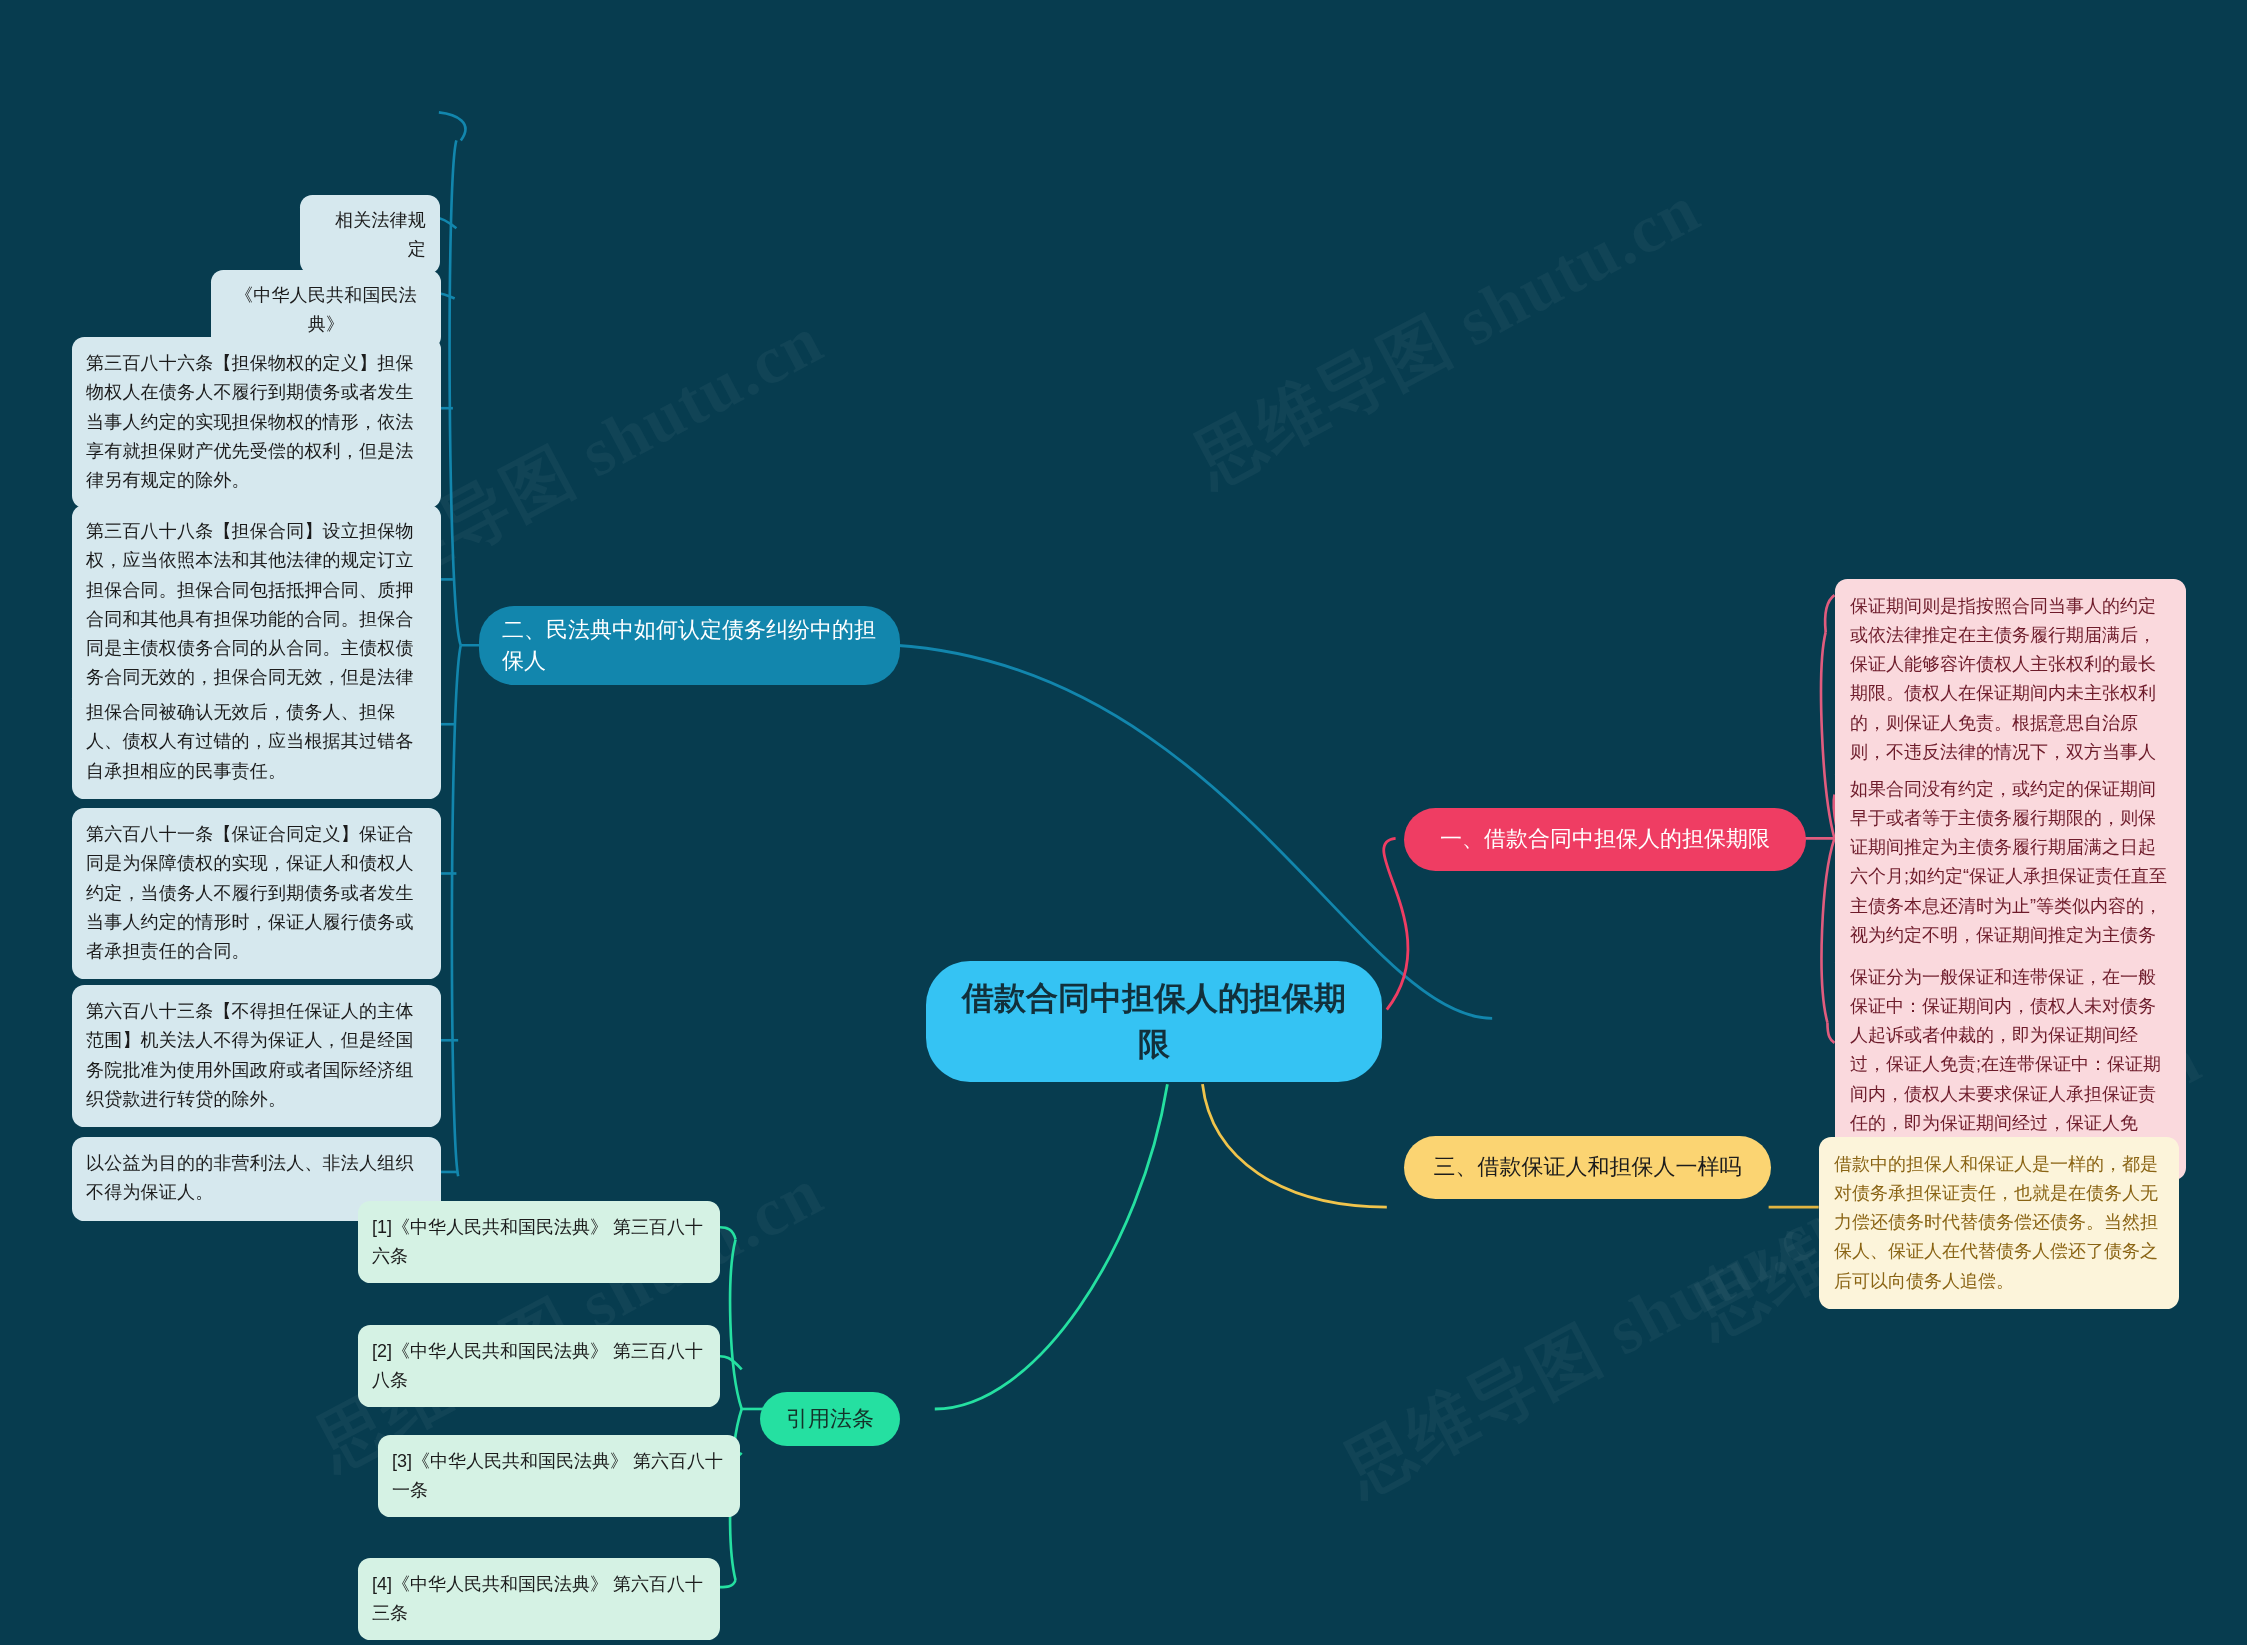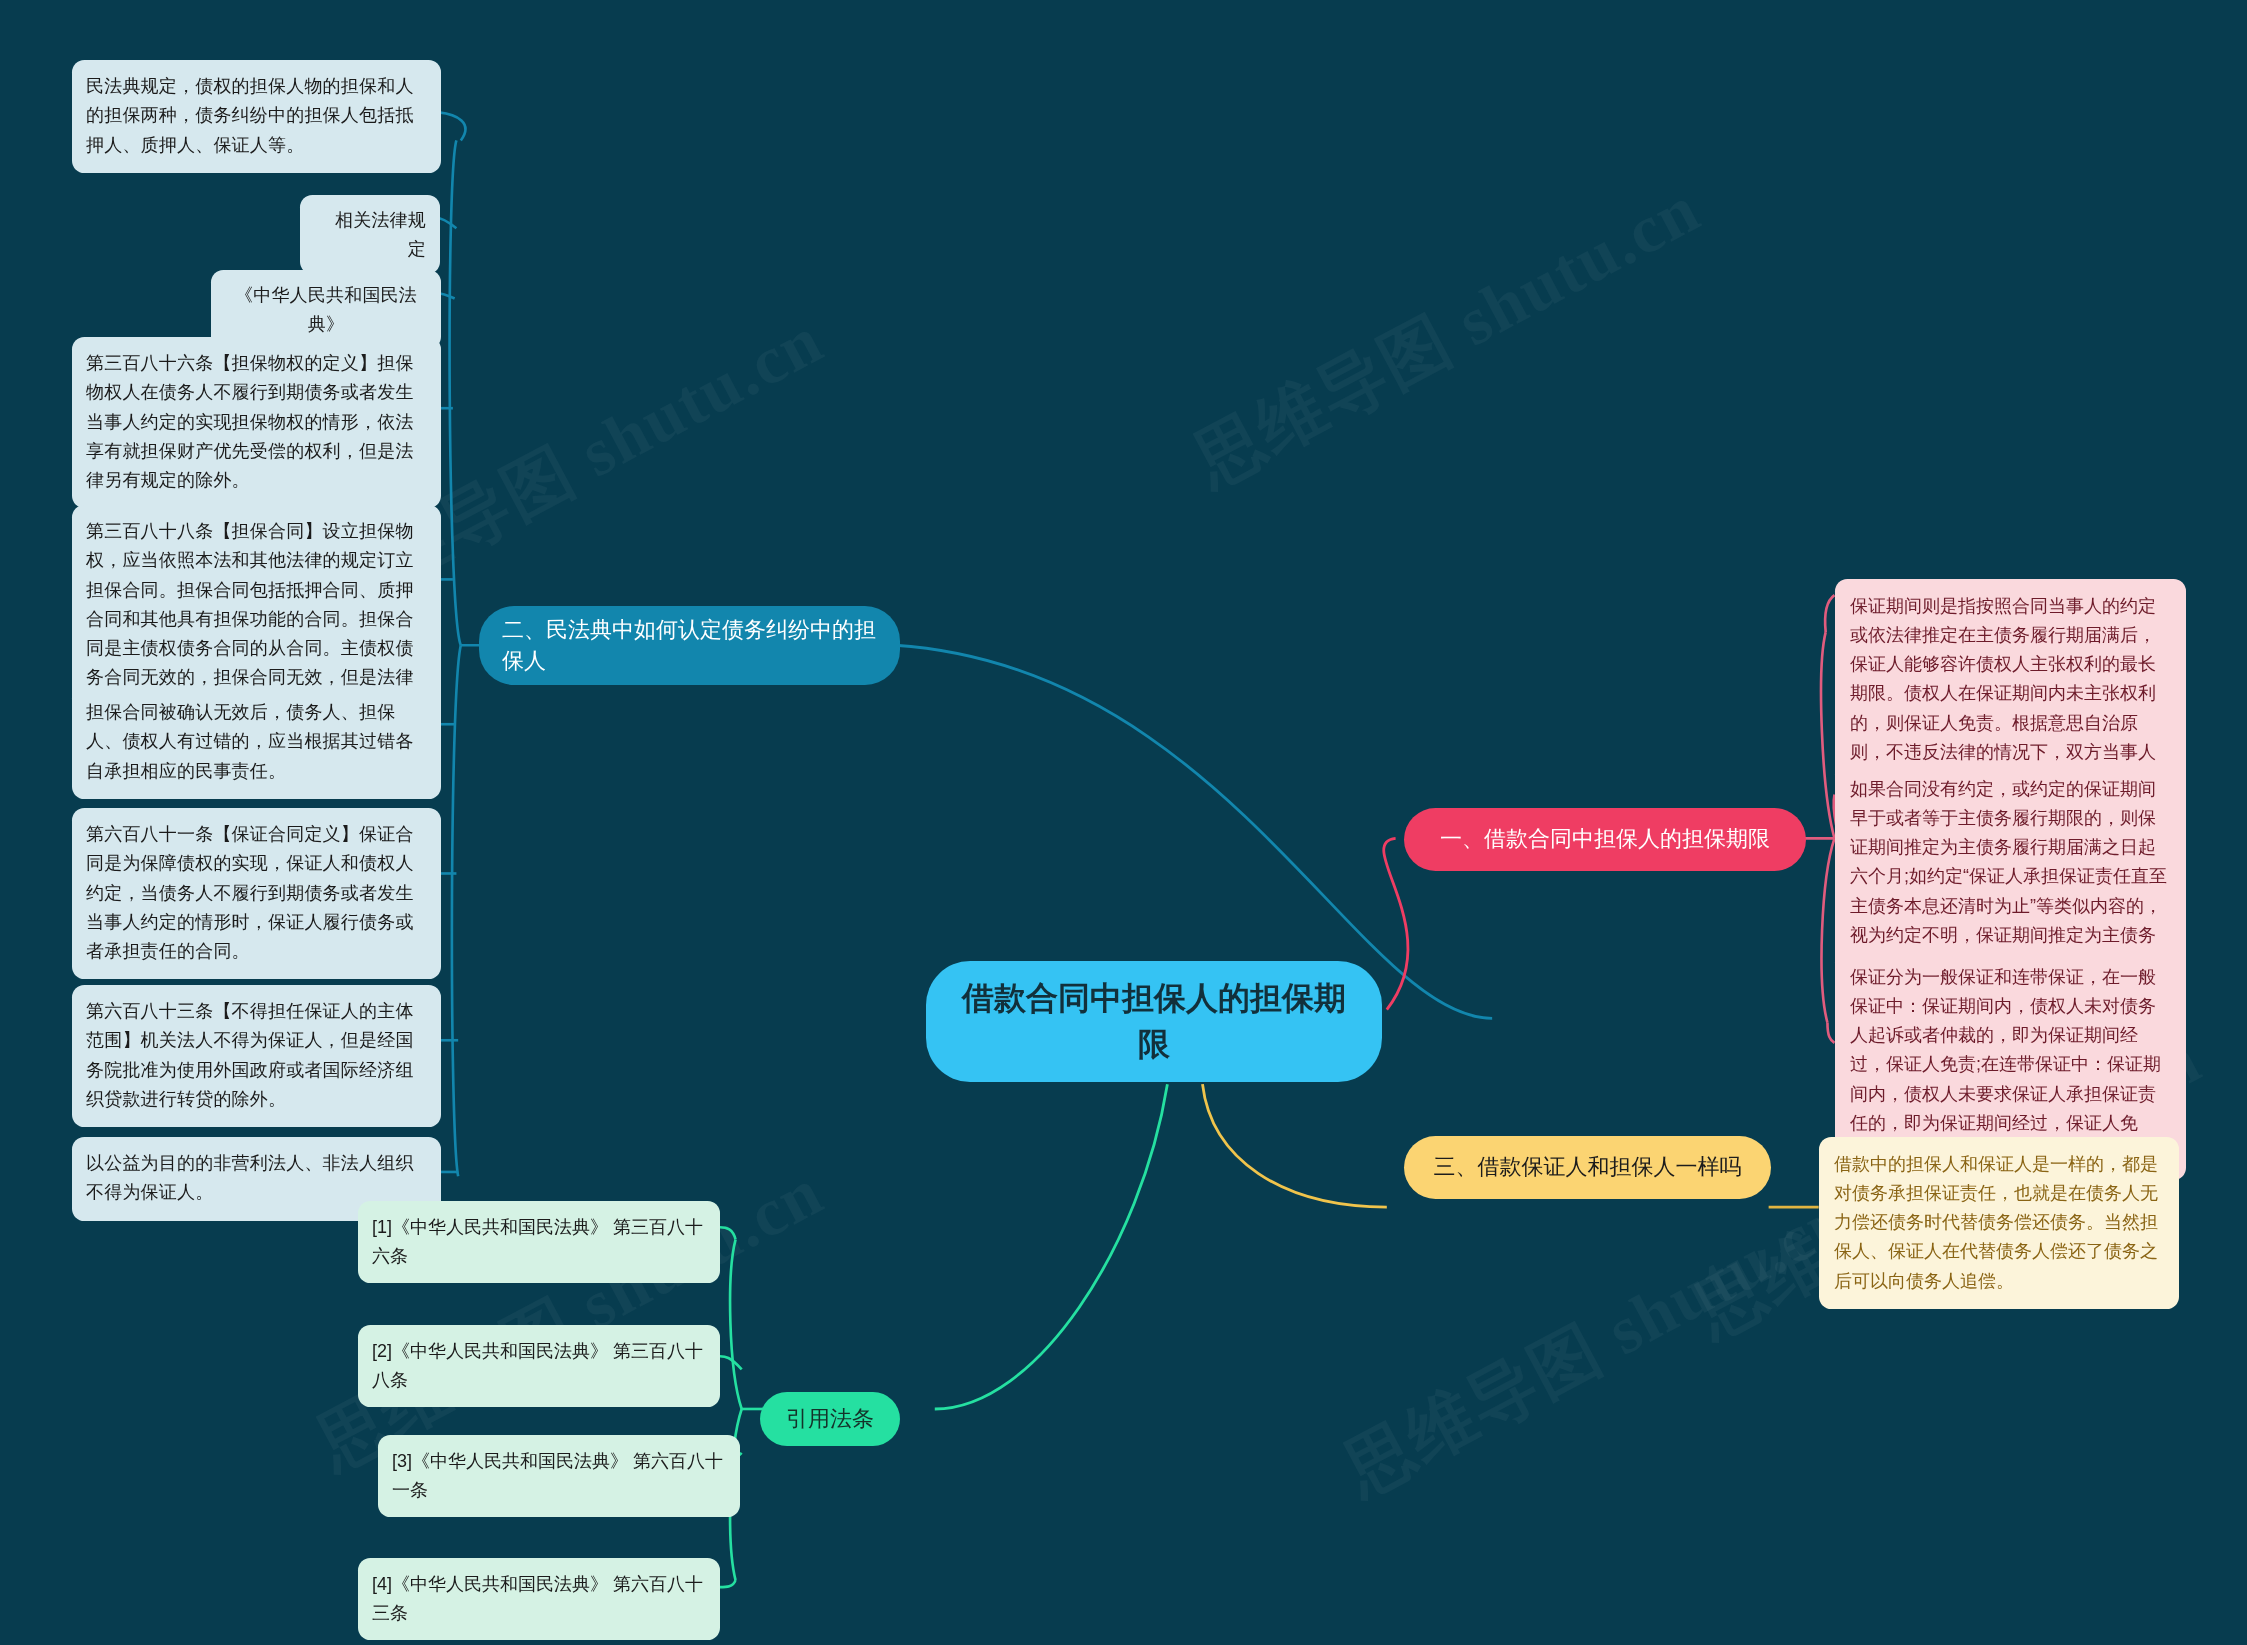--- a/index.html
+++ b/index.html
@@ -155,21 +155,20 @@
   <div class="node root" style="left:926px;top:961px;width:456px;height:121px;">借款合同中担保人的担保期限</div>
 
   <div class="node branch branch-teal" style="left:479px;top:606px;width:421px;height:79px;">二、民法典中如何认定债务纠纷中的担保人</div>
 
   <div class="node branch branch-pink" style="left:1404px;top:808px;width:402px;height:63px;justify-content:center;">一、借款合同中担保人的担保期限</div>
 
   <div class="node branch branch-yellow" style="left:1404px;top:1136px;width:367px;height:63px;justify-content:center;">三、借款保证人和担保人一样吗</div>
 
   <div class="node branch branch-green" style="left:760px;top:1380px;width:140px;height:54px;margin-top:12px;">引用法条</div>
 
-  <div class="node leaf-blue" style="left:72px;top:60px;width:369px;">民法典规定，债权的担保人物的担保和人的担保两种，债务纠纷中的担保人包括抵押人、质押人、保证人等。</div>
 
   <div class="node leaf-blue sm right" style="left:300px;top:195px;width:140px;">相关法律规定</div>
 
   <div class="node leaf-blue sm center" style="left:211px;top:270px;width:230px;">《中华人民共和国民法典》</div>
 
   <div class="node leaf-blue" style="left:72px;top:337px;width:369px;">第三百八十六条【担保物权的定义】担保物权人在债务人不履行到期债务或者发生当事人约定的实现担保物权的情形，依法享有就担保财产优先受偿的权利，但是法律另有规定的除外。</div>
 
   <div class="node leaf-blue" style="left:72px;top:505px;width:369px;">第三百八十八条【担保合同】设立担保物权，应当依照本法和其他法律的规定订立担保合同。担保合同包括抵押合同、质押合同和其他具有担保功能的合同。担保合同是主债权债务合同的从合同。主债权债务合同无效的，担保合同无效，但是法律另有规定的除外。</div>
 
   <div class="node leaf-blue" style="left:72px;top:686px;width:369px;">担保合同被确认无效后，债务人、担保人、债权人有过错的，应当根据其过错各自承担相应的民事责任。</div>

